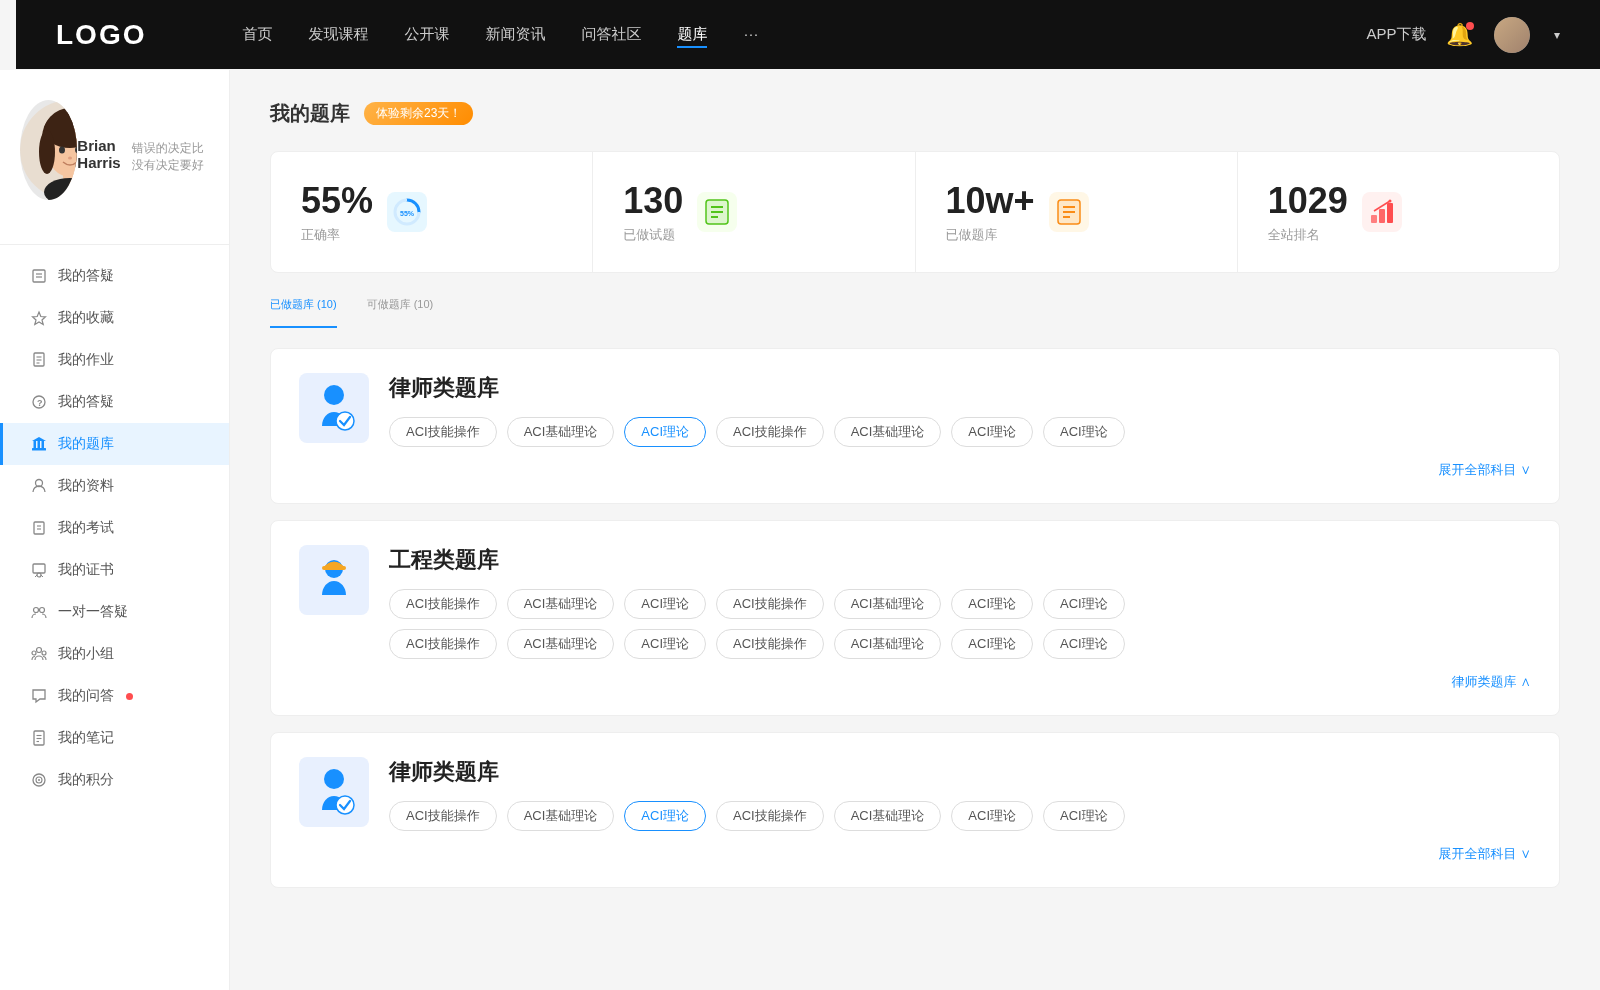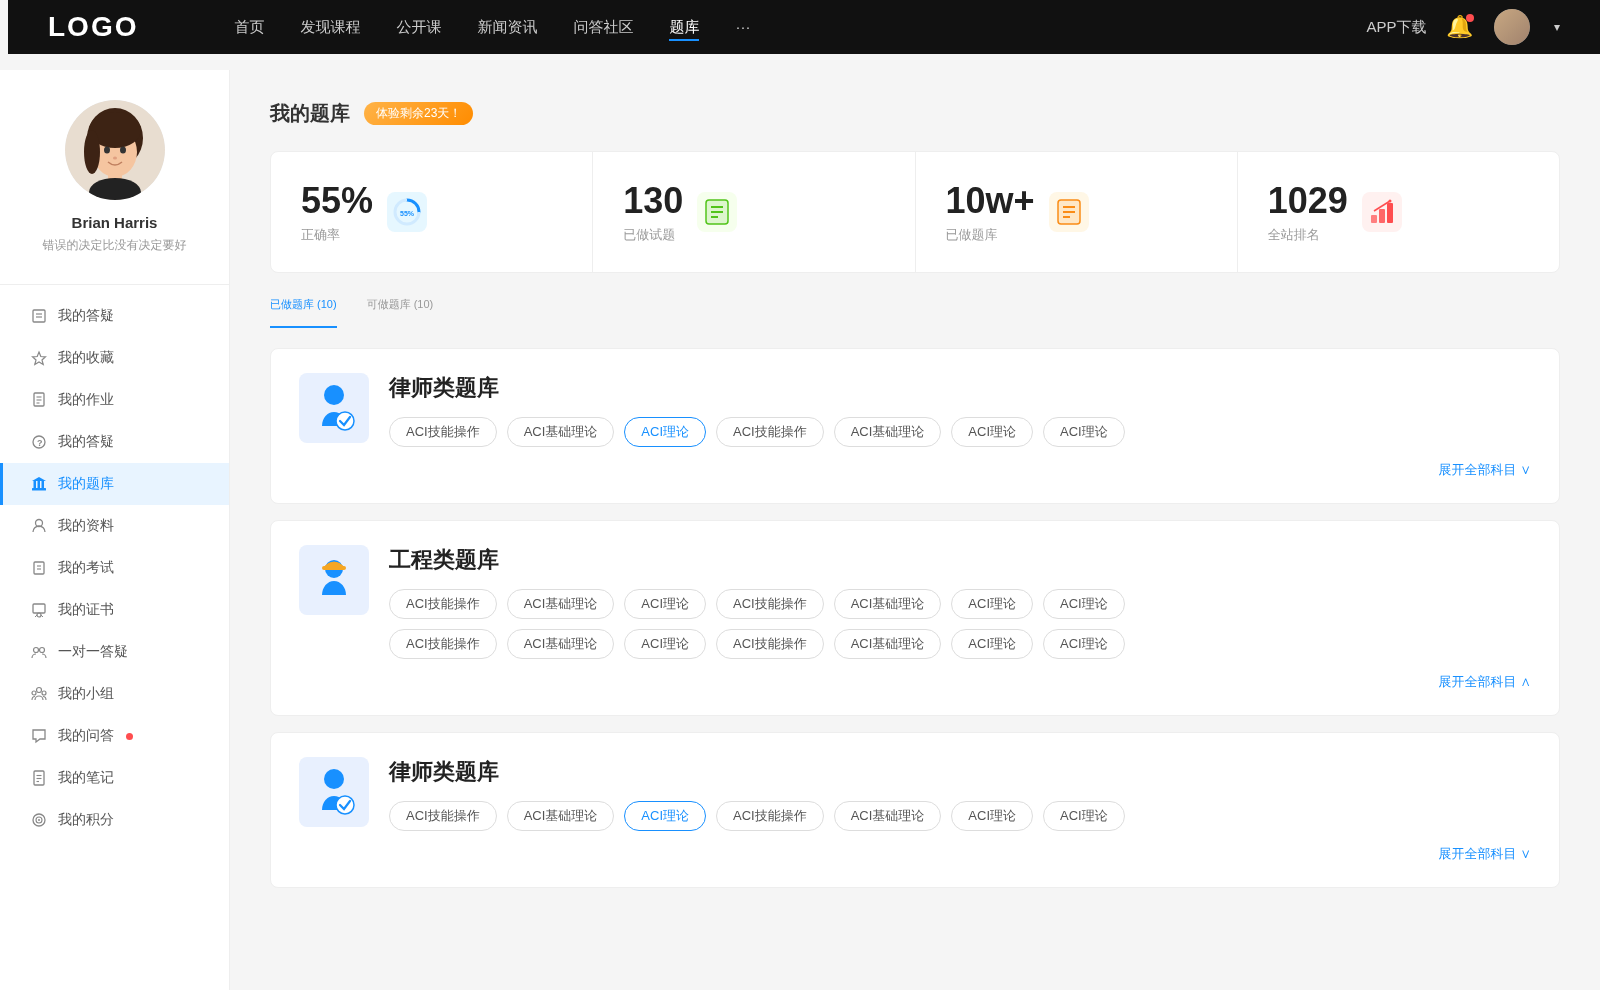--- a/index.html
+++ b/index.html
@@ -1,36 +1,36 @@
 <!DOCTYPE html>
 <html><head>
   <meta charset="utf-8">
   <style>
     * { box-sizing: border-box; margin: 0; padding: 0; }
     body { font-family: -apple-system, BlinkMacSystemFont, 'PingFang SC', 'Microsoft YaHei', sans-serif; background: #f5f5f5; color: #333; }
 
     
-    .nav { background: #111; height: 54px; display: flex; align-items: center; padding: 0 40px; position: fixed; top: 0; left: 8px; right: 0; z-index: 100; }
+    .nav { background: #111; height: 69px; display: flex; align-items: center; padding: 0 40px; position: fixed; top: 0; left: 16px; right: 0; z-index: 100; }
     .nav-logo { color: #fff; font-size: 28px; font-weight: bold; letter-spacing: 2px; margin-right: 60px; }
     .nav-menu { display: flex; gap: 36px; flex: 1; margin-left: 36px; }
     .nav-item { color: #ccc; font-size: 15px; cursor: pointer; padding: 4px 0; position: relative; }
     .nav-right { display: flex; align-items: center; gap: 20px; margin-left: auto; }
     .nav-app { color: #ccc; font-size: 15px; cursor: pointer; }
     .nav-bell { position: relative; cursor: pointer; }
     .nav-bell-icon { color: #ccc; font-size: 22px; }
     .nav-bell-dot { width: 8px; height: 8px; background: #ff4d4f; border-radius: 50%; position: absolute; top: 0; right: 0; }
     .nav-avatar { width: 36px; height: 36px; border-radius: 50%; background: #888; overflow: hidden; cursor: pointer; }
     .nav-dropdown { color: #ccc; cursor: pointer; font-size: 12px; margin-left: 4px; }
 
     
     .layout { display: flex; margin-top: 70px; min-height: calc(100vh - 70px); }
 
     
     .sidebar { width: 230px; background: #fff; min-height: calc(100vh - 70px); padding: 30px 0; flex-shrink: 0; border-right: 1px solid #eee; }
-    .user-section { display: flex; flex-direction: column; align-items: center; padding: 0 20px 30px; border-bottom: 1px solid #eee; }
+    .user-section { display: flex; flex-direction: row; align-items: center; padding: 0 20px 30px; border-bottom: 1px solid #eee; }
     .user-avatar { width: 100px; height: 100px; border-radius: 50%; background: #e8e8e8; overflow: hidden; margin-bottom: 14px; }
     .user-name { font-size: 15px; font-weight: 600; color: #333; margin-bottom: 6px; }
     .user-motto { font-size: 12px; color: #999; text-align: center; }
 
     .sidebar-menu { padding: 10px 0; }
     .sidebar-item { display: flex; align-items: center; gap: 10px; padding: 12px 30px; cursor: pointer; font-size: 14px; color: #555; position: relative; }
     .sidebar-item.active { color: #1890ff; background: #e8f4ff; }
     .sidebar-item.active::before { content: ''; position: absolute; left: 0; top: 0; bottom: 0; width: 3px; background: #1890ff; }
     .sidebar-icon { width: 18px; height: 18px; display: flex; align-items: center; justify-content: center; flex-shrink: 0; }
     .sidebar-icon svg { width: 16px; height: 16px; }
@@ -430,21 +430,21 @@
             <span class="qbank-tag">ACI基础理论</span>
             <span class="qbank-tag">ACI理论</span>
             <span class="qbank-tag">ACI技能操作</span>
             <span class="qbank-tag">ACI基础理论</span>
             <span class="qbank-tag">ACI理论</span>
             <span class="qbank-tag">ACI理论</span>
           </div>
         </div>
       </div>
       <div class="qbank-footer">
-        <span class="qbank-expand">展开全部科目 ∧</span>
+        <span class="qbank-expand">律师类题库 ∧</span>
       </div>
     </div>
 
     <div class="qbank-card">
       <div class="qbank-header">
         <div class="qbank-icon-wrap">
           <svg width="55" height="55" viewBox="0 0 55 55">
             <circle cx="27" cy="14" r="10" fill="#1890ff"></circle>
             <path d="M15 45c0-8 5.4-14 12-14s12 6 12 14" fill="#1890ff"></path>
             <circle cx="38" cy="40" r="9" fill="#fff" stroke="#1890ff" stroke-width="1.5"></circle>

